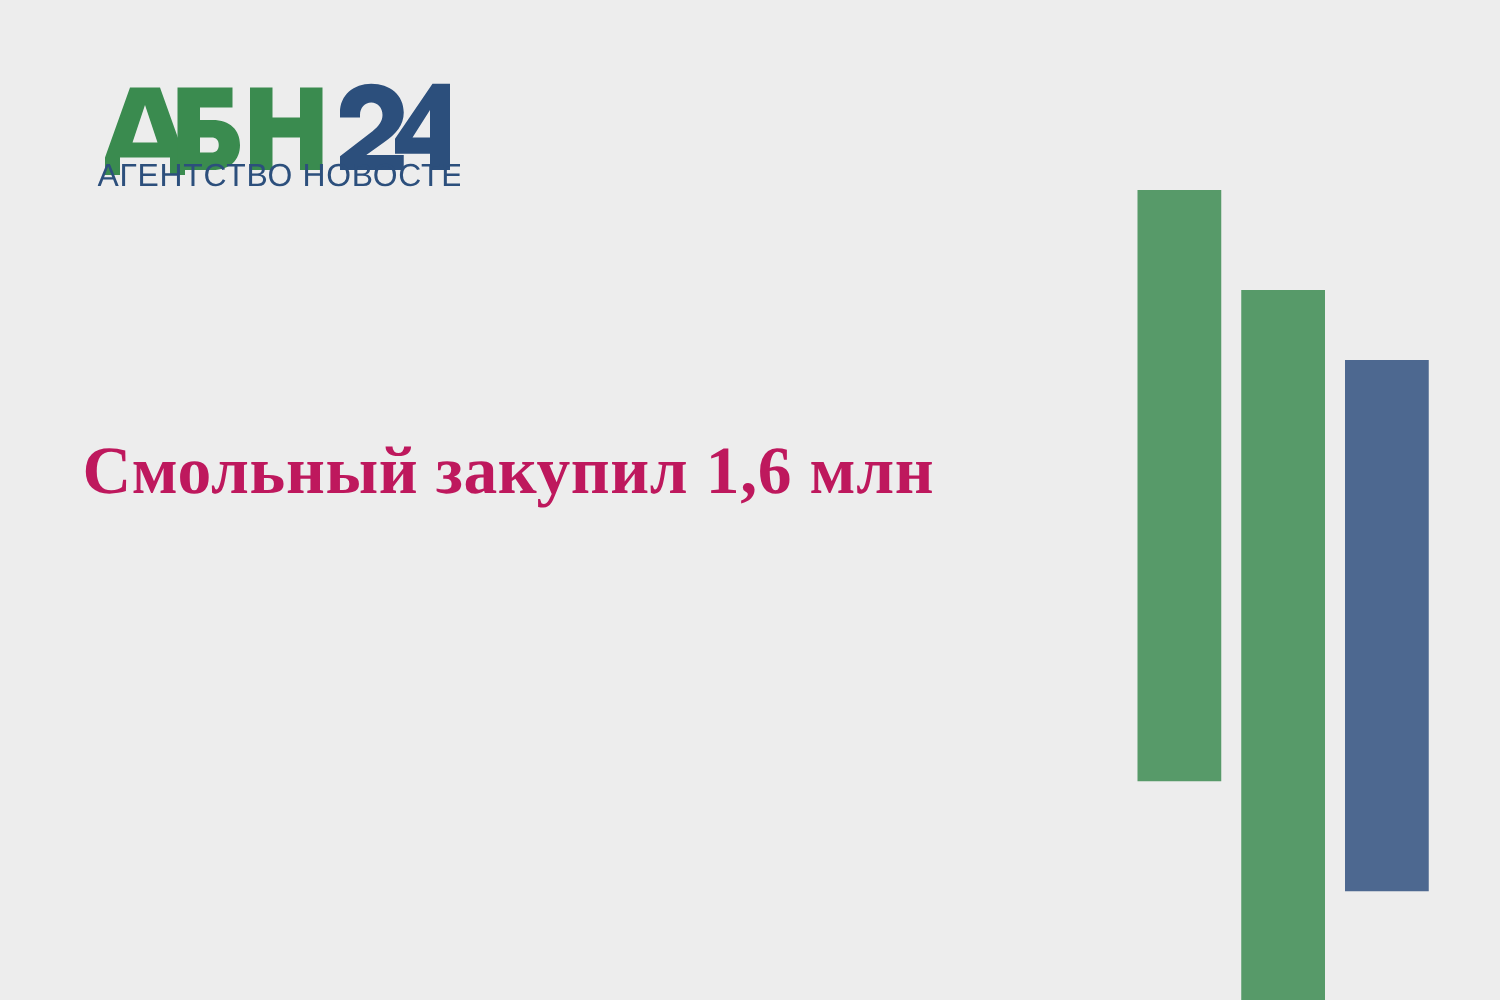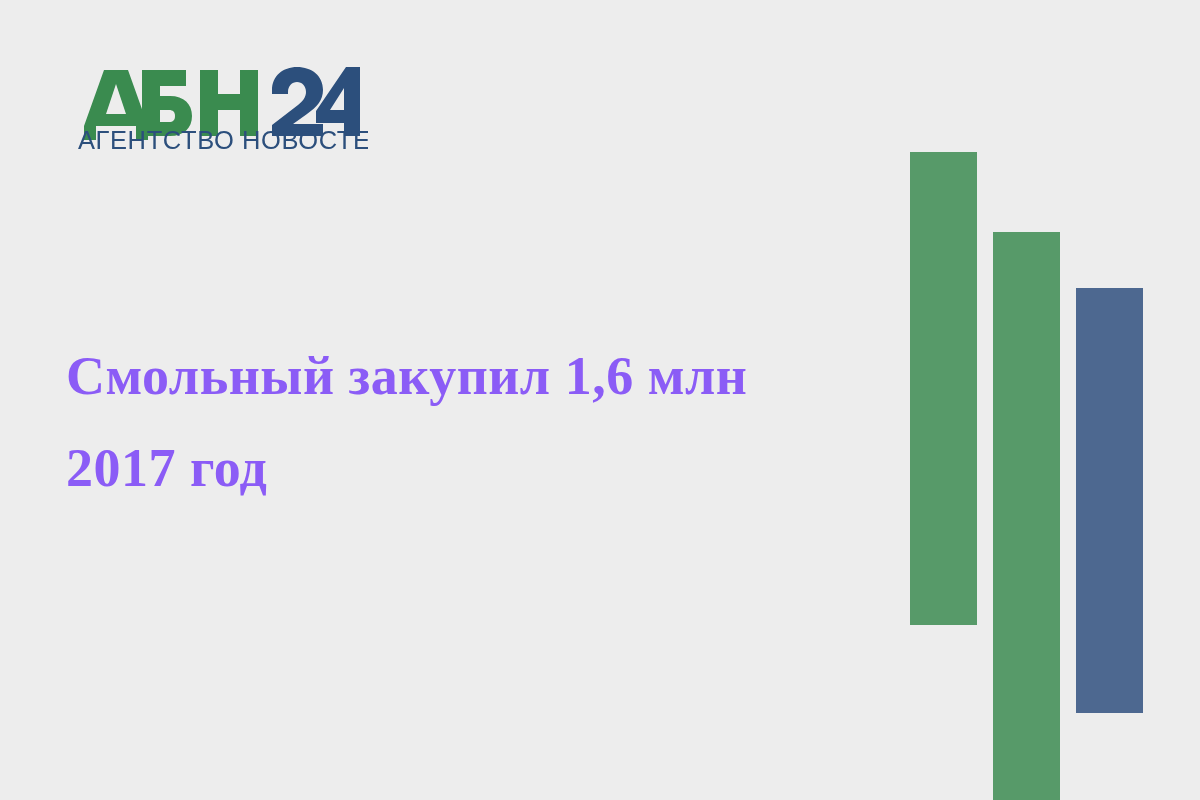--- a/index.html
+++ b/index.html
@@ -57,21 +57,21 @@
     left: 66px;
     top: 330px;
     width: 800px;
   }
   .headline-line {
     font-family: "Liberation Serif", "DejaVu Serif", serif;
     font-weight: 700;
     font-size: 54px;
     line-height: 92px;
     letter-spacing: 0.5px;
-    color: #8b5cf6;
+    color: #be185d;
     white-space: nowrap;
   }
 </style>
 </head>
 <body>
 
 <div id="card">
 
   <div id="bars">
     <div class="bar" id="bar-1"></div>
@@ -101,16 +101,15 @@
                L266 59 L238 59 L238 47 Z
                M266 24 L252 46 L266 46 Z" fill="#2c4f7c"></path>
     </svg>
     <svg style="position:absolute;left:0;top:62px;width:290px;height:30px" viewBox="0 0 290 30" xmlns="http://www.w3.org/2000/svg">
       <text x="0" y="23" font-family="Liberation Sans, sans-serif" font-size="25.5" font-weight="400" letter-spacing="0.6" fill="#2c4f7c">АГЕНТСТВО НОВОСТЕЙ</text>
     </svg>
   </div>
 
   <div id="headline">
     <div class="headline-line">Смольный закупил 1,6 млн</div>
-    <div class="headline-line">2017 год</div>
   </div>
 
 </div>
 
 </body></html>

